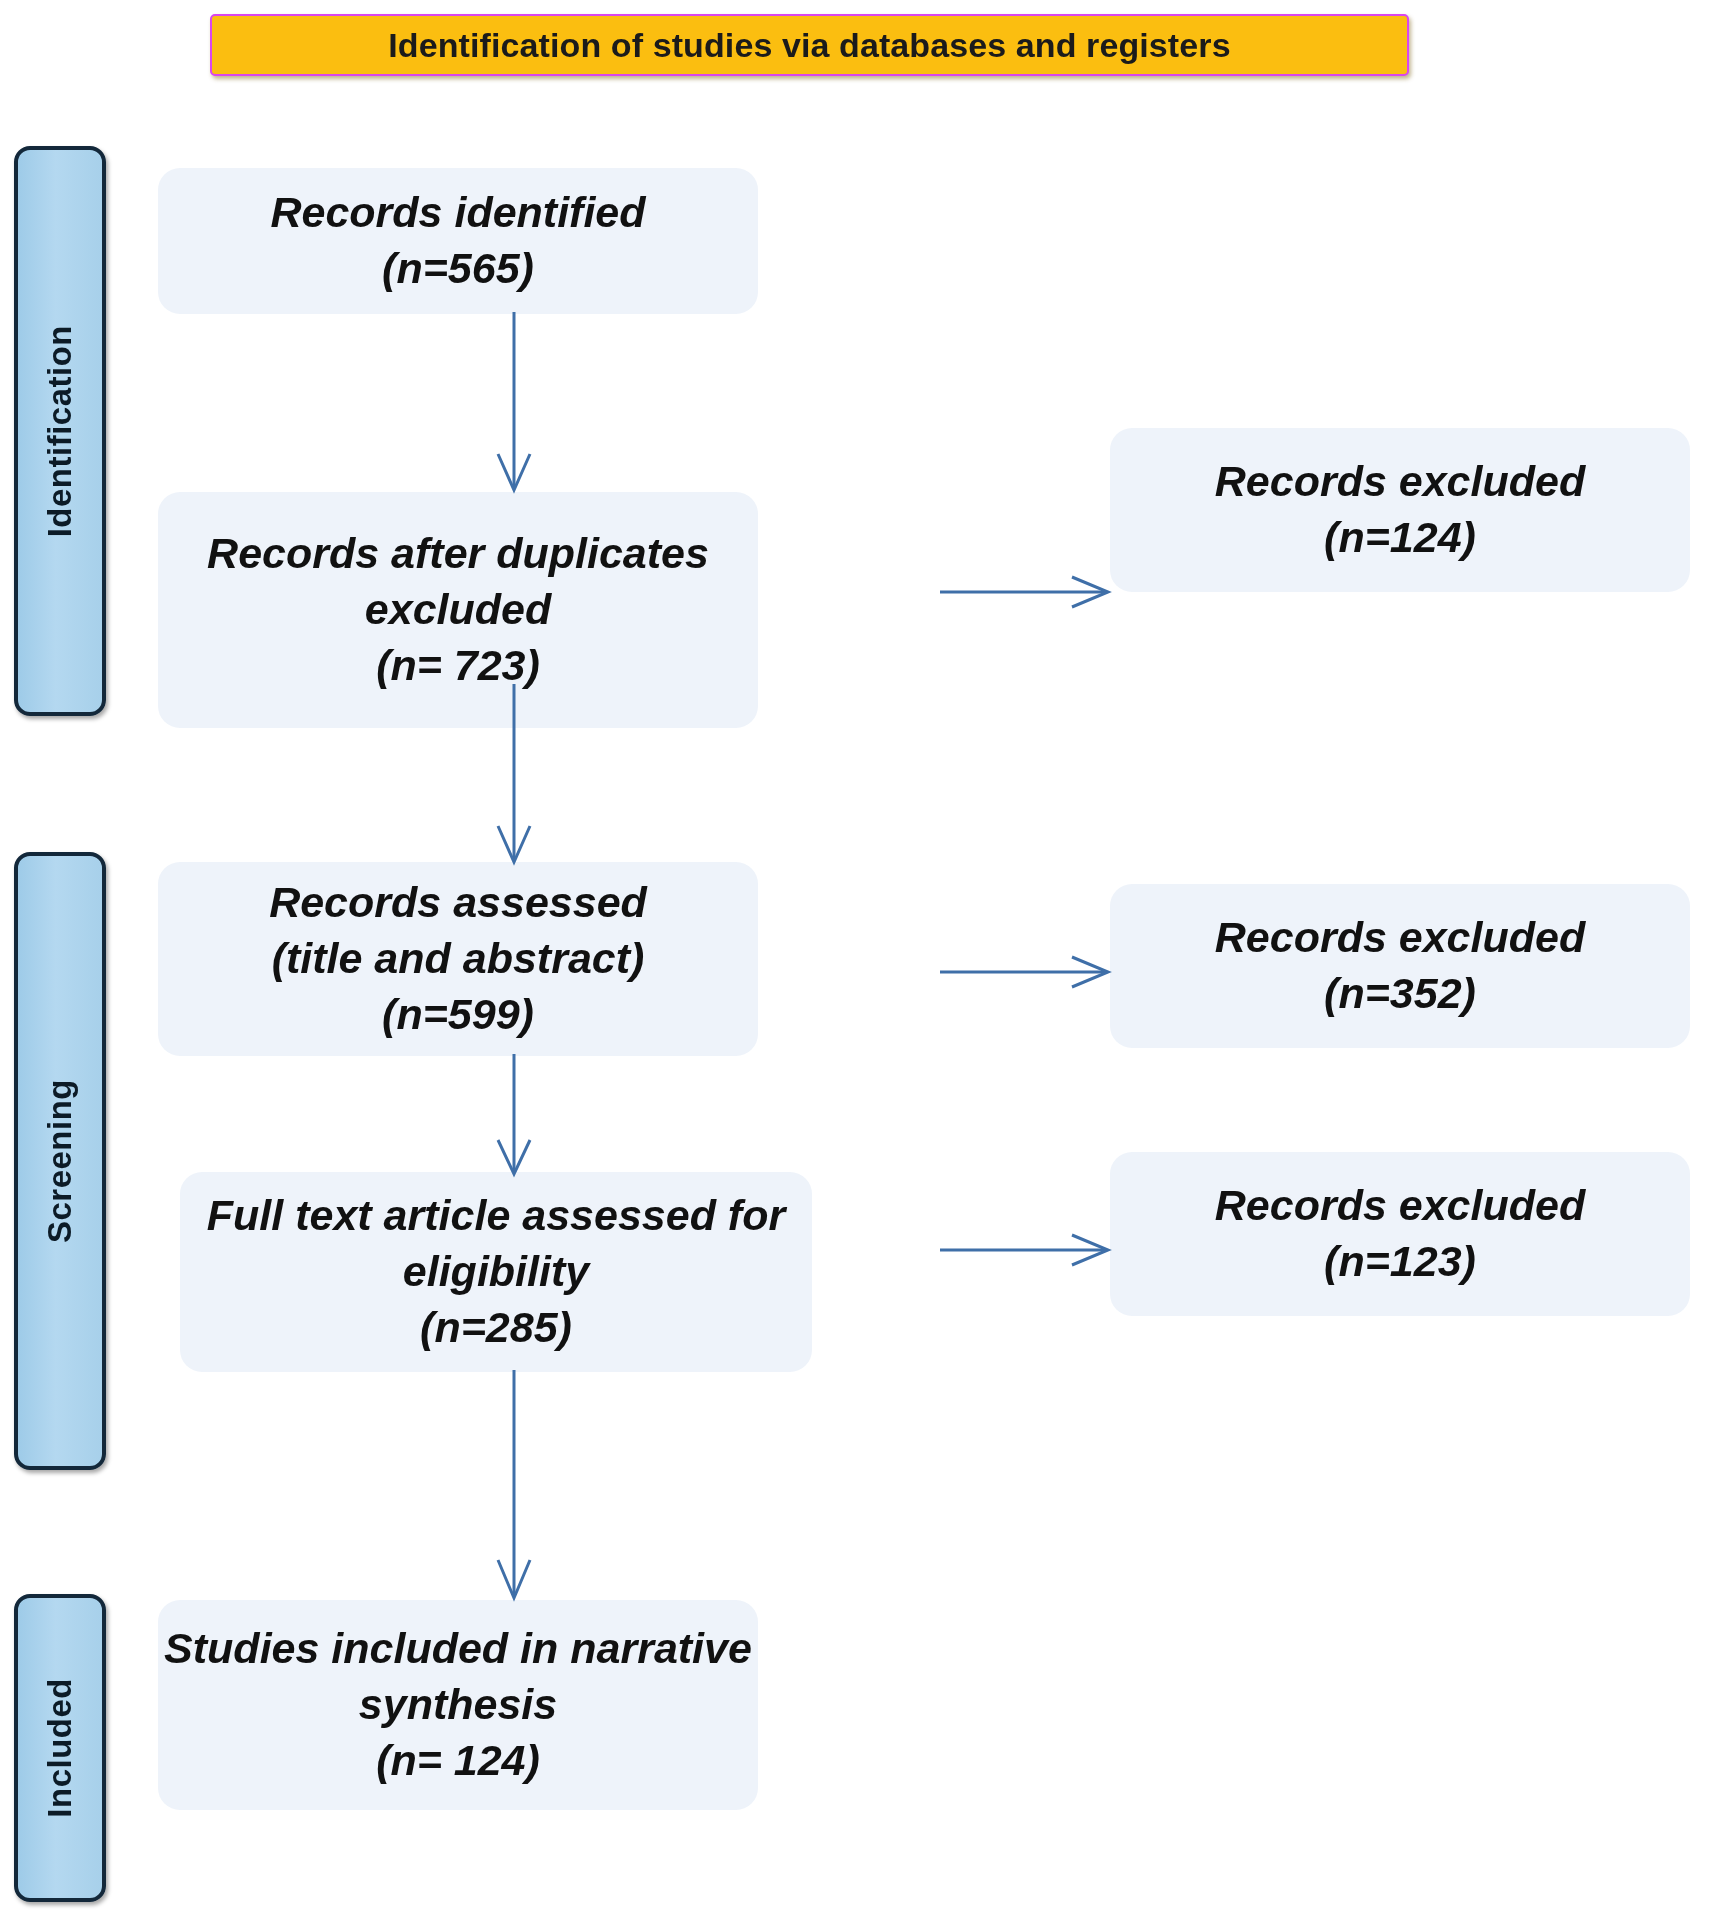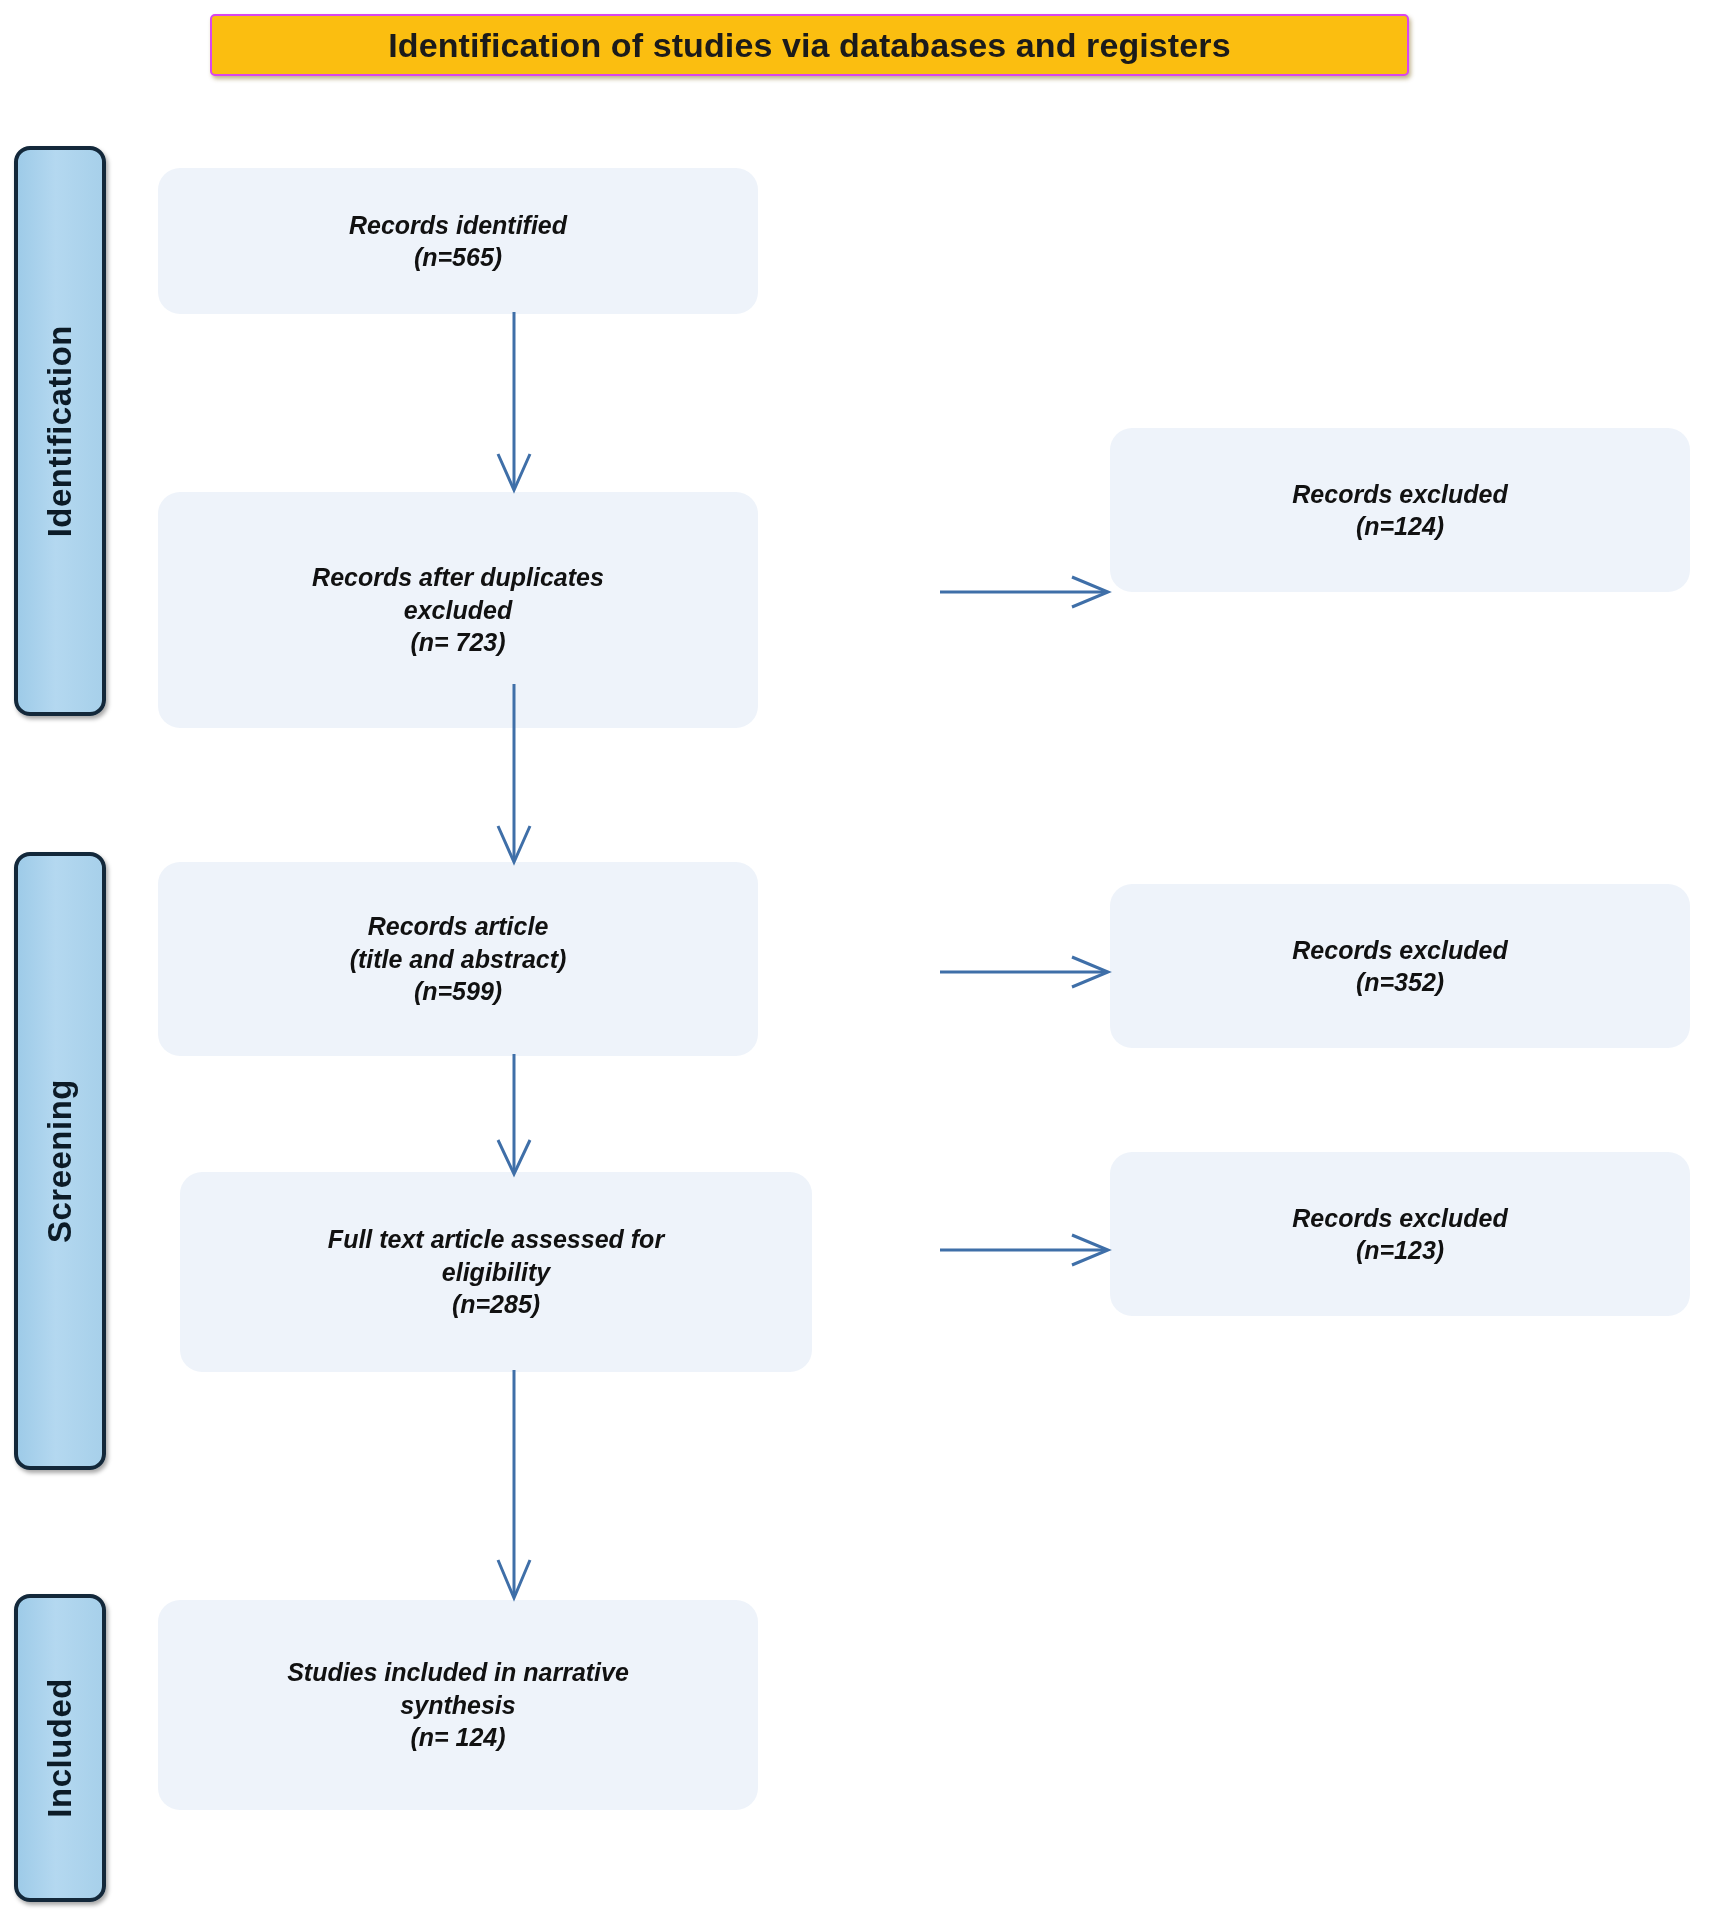--- a/index.html
+++ b/index.html
@@ -46,21 +46,21 @@
     position:absolute;
     background:#EEF3FA;
     border-radius:22px;
     display:flex;flex-direction:column;
     align-items:center;justify-content:center;
     text-align:center;
     padding:6px 18px;
     box-sizing:border-box;
   }
   .node .line{
-    font-size:25px;
+    font-size:43px;
     font-weight:bold;
     font-style:italic;
     color:#111111;
     line-height:1.30;
     white-space:nowrap;
   }
 
   
   #node-identified      {left:158px; top:168px;  width:600px; height:146px;}
   #node-duplicates      {left:158px; top:492px;  width:600px; height:236px;}
@@ -107,21 +107,21 @@
   <div class="line">(n=565)</div>
 </div>
 
 <div class="node" id="node-duplicates">
   <div class="line">Records after duplicates</div>
   <div class="line">excluded</div>
   <div class="line">(n= 723)</div>
 </div>
 
 <div class="node" id="node-screened">
-  <div class="line">Records article</div>
+  <div class="line">Records assessed</div>
   <div class="line">(title and abstract)</div>
   <div class="line">(n=599)</div>
 </div>
 
 <div class="node" id="node-fulltext">
   <div class="line">Full text article assessed for</div>
   <div class="line">eligibility</div>
   <div class="line">(n=285)</div>
 </div>
 

